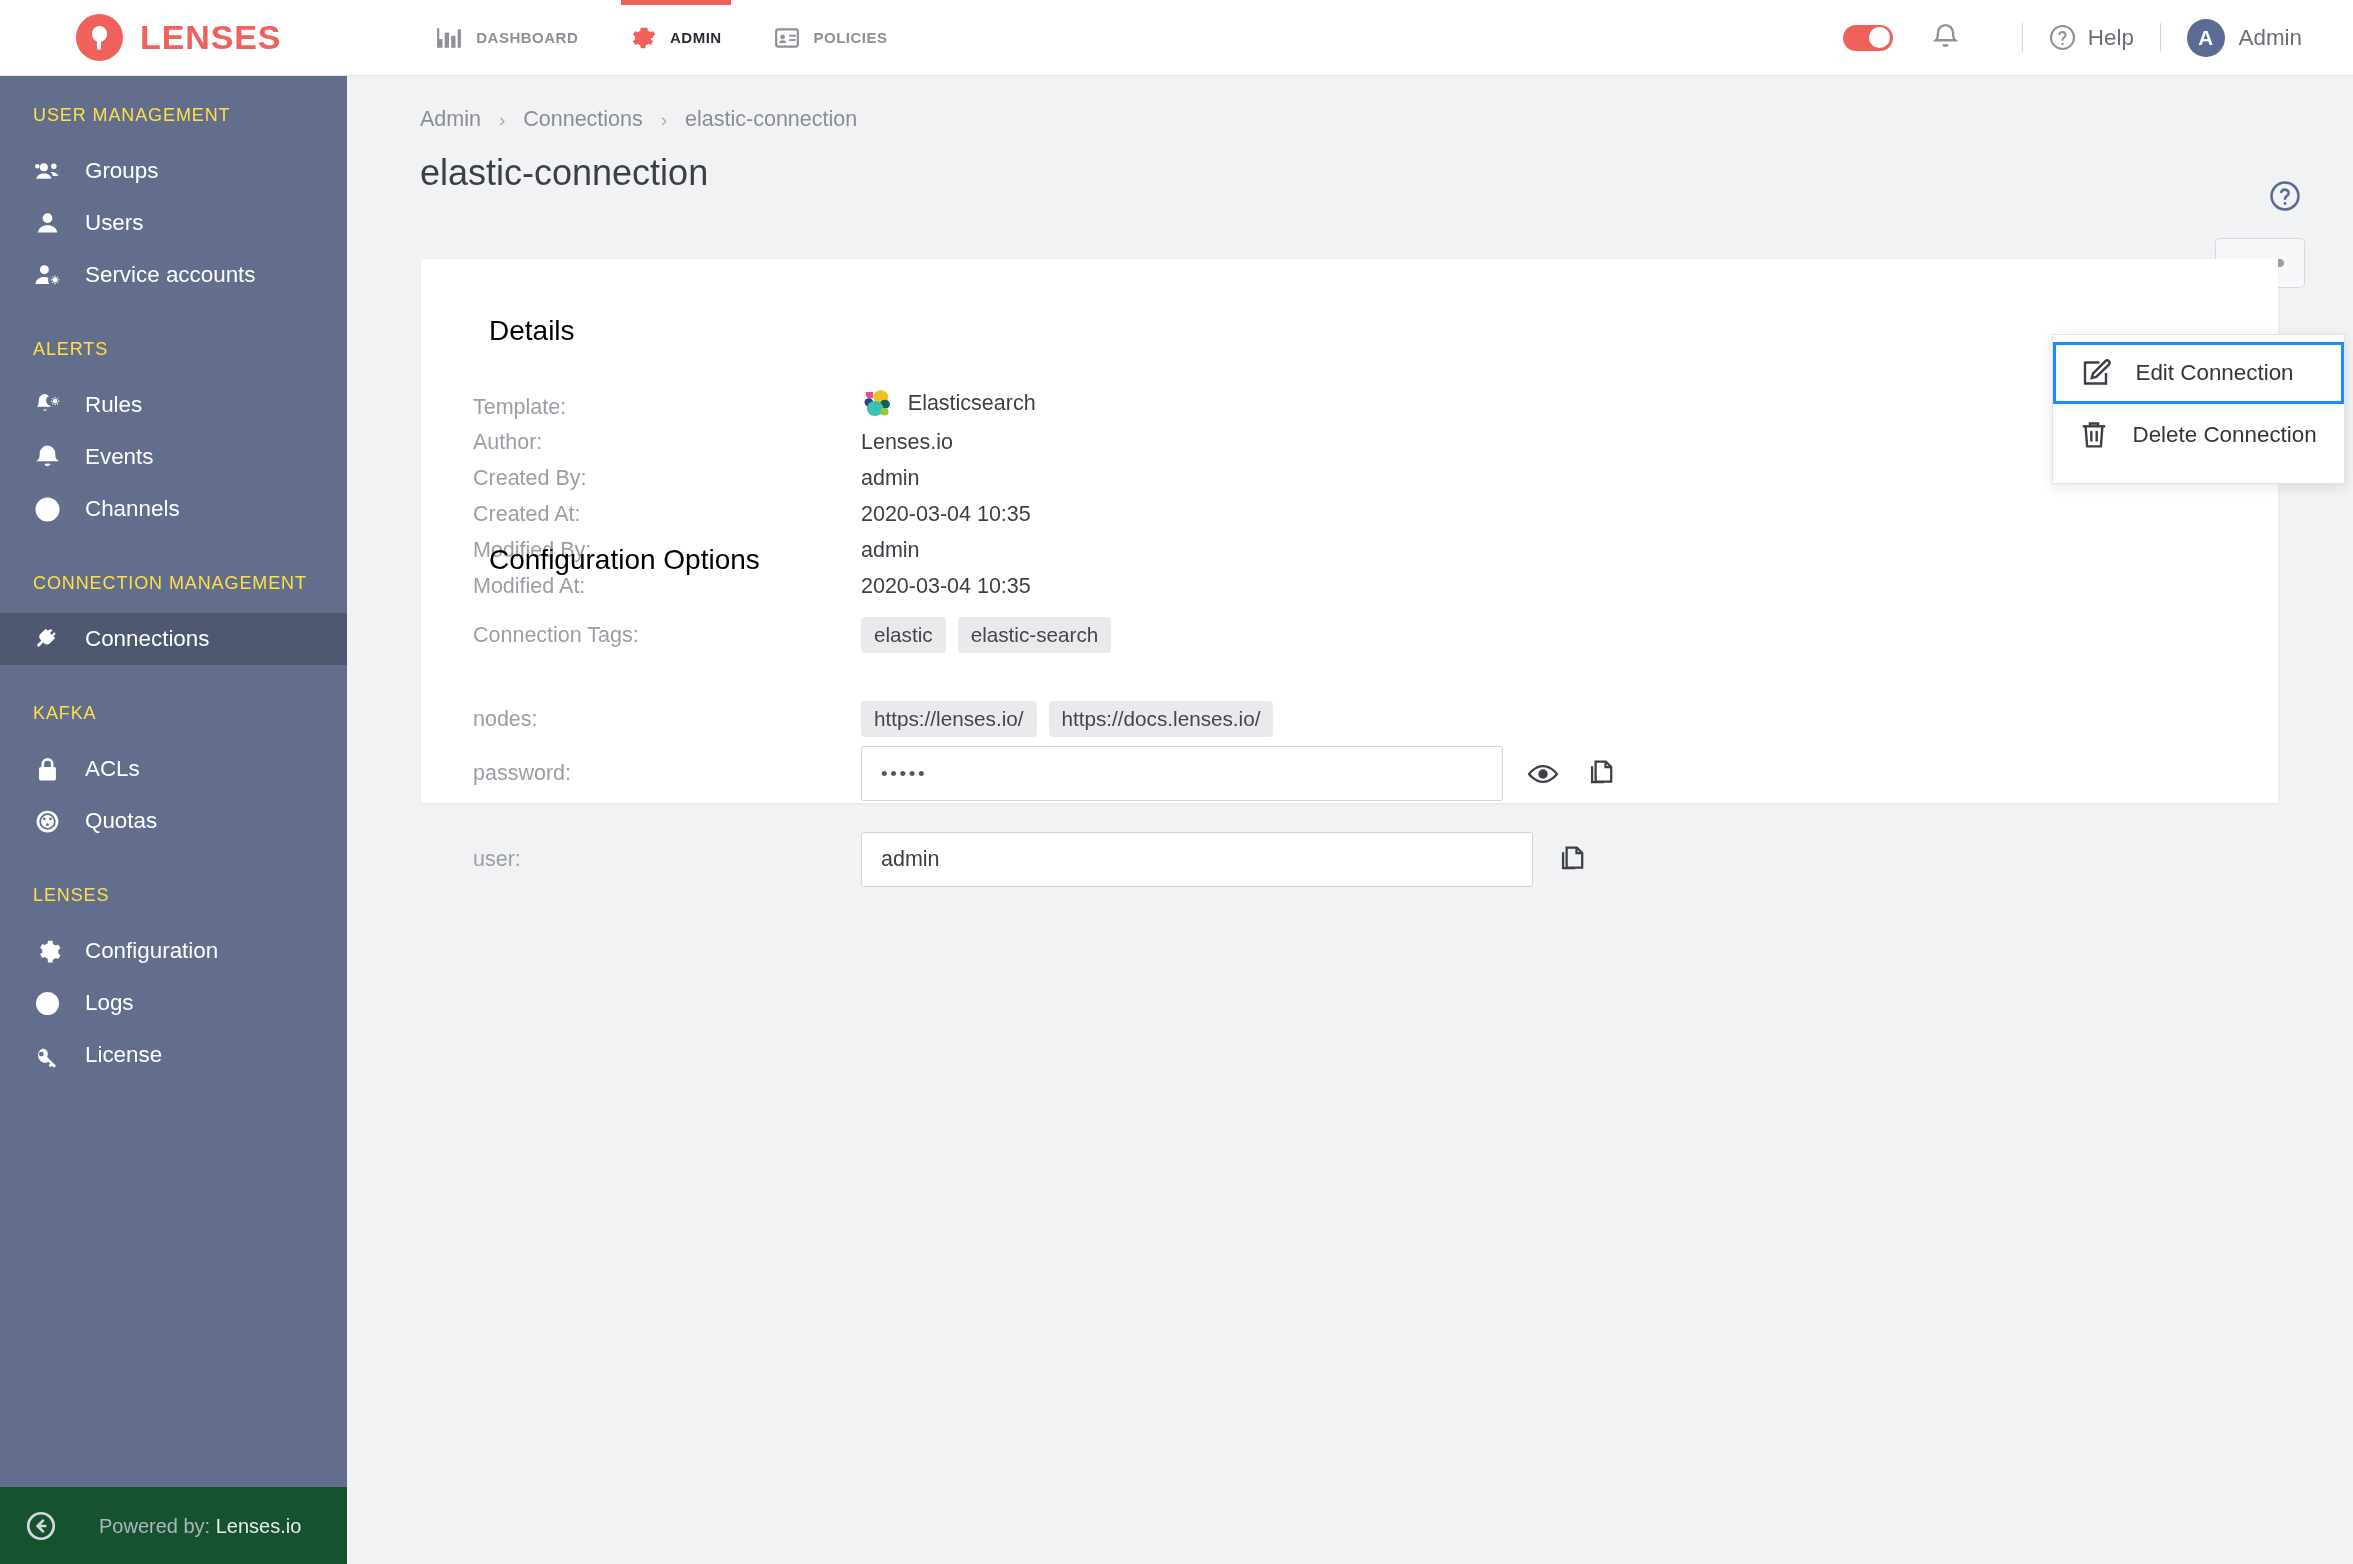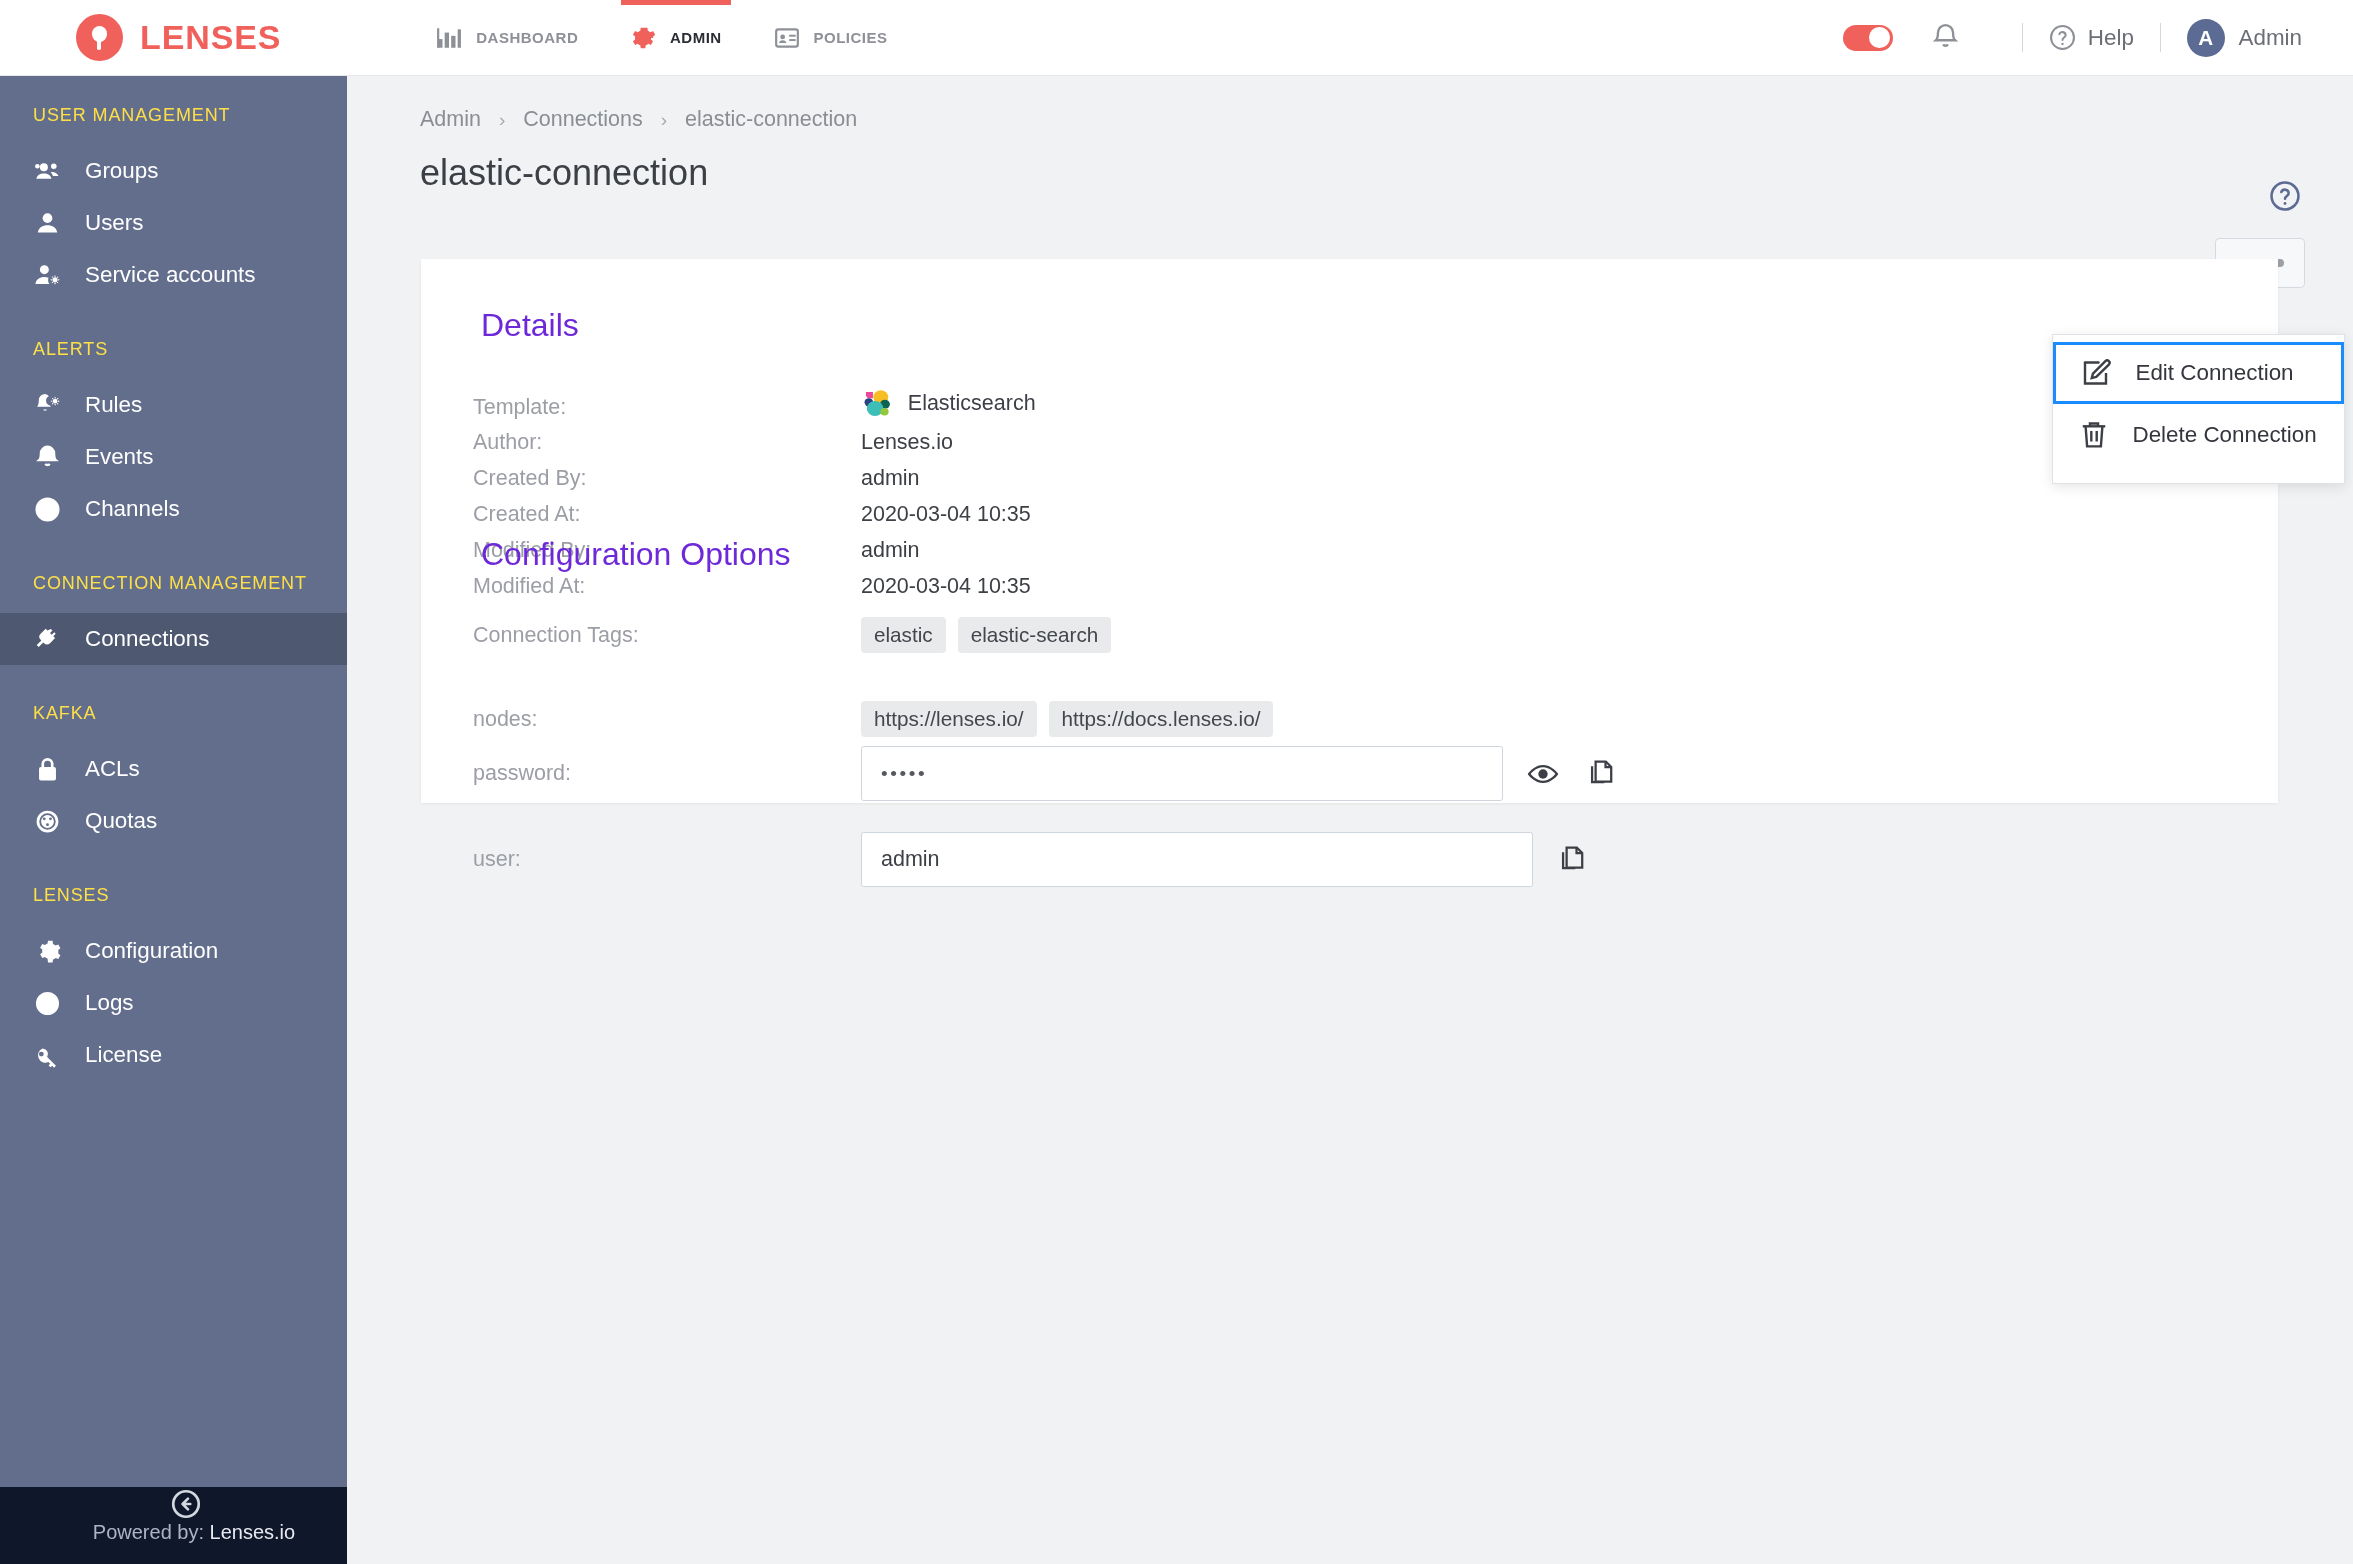--- a/index.html
+++ b/index.html
@@ -118,22 +118,22 @@
   }
   .side-item.active { background: #4e5871; }
   .side-ic {
     width: 33px; height: 29px; margin-right: 19px;
     display: inline-flex; align-items: center; justify-content: flex-start;
   }
   .side-ic svg { width: 29px; height: 29px; fill: #ffffff; }
   .side-footer {
     position: absolute; bottom: 0; left: 0;
     width: 347px; height: 78px;
-    background: #0f172a;
-    display: flex; align-items: center; flex-direction: column;
+    background: #14532d;
+    display: flex; align-items: center;
   }
   .collapse-ic { margin-left: 24px; width: 34px; height: 34px; cursor: pointer; }
   .powered {
     margin-left: 41px; font-size: 20px; color: #aeb4c4;
   }
   .powered b { color: #e8eaf0; font-weight: normal; }
 
   
   .main {
     position: absolute; top: 76px; left: 347px;
@@ -187,22 +187,22 @@
   .dd-ic { width: 36px; height: 31px; margin-right: 20.7px; display:inline-flex; align-items:center; }
 
   
   .card {
     position: absolute; left: 74px; top: 183px;
     width: 1857px; height: 544px;
     background: #ffffff;
     box-shadow: 0 0.9px 2.6px rgba(0,0,0,0.06);
   }
   .sec-title {
-    font-size: 32px; color: #6d28d9;
-    margin: 8px; padding: 0;
+    font-size: 28px; color: #000000;
+    margin: 16px; padding: 0;
   }
   .details-title { position: absolute; left: 52px; top: 40px; }
   .cfg-title { position: absolute; left: 52px; top: 269px; }
 
   .kv {
     position: absolute; left: 52px;
     display: flex; align-items: center;
     font-size: 21.5px;
   }
   .kv .k { width: 388px; color: #9b9ea4; }

